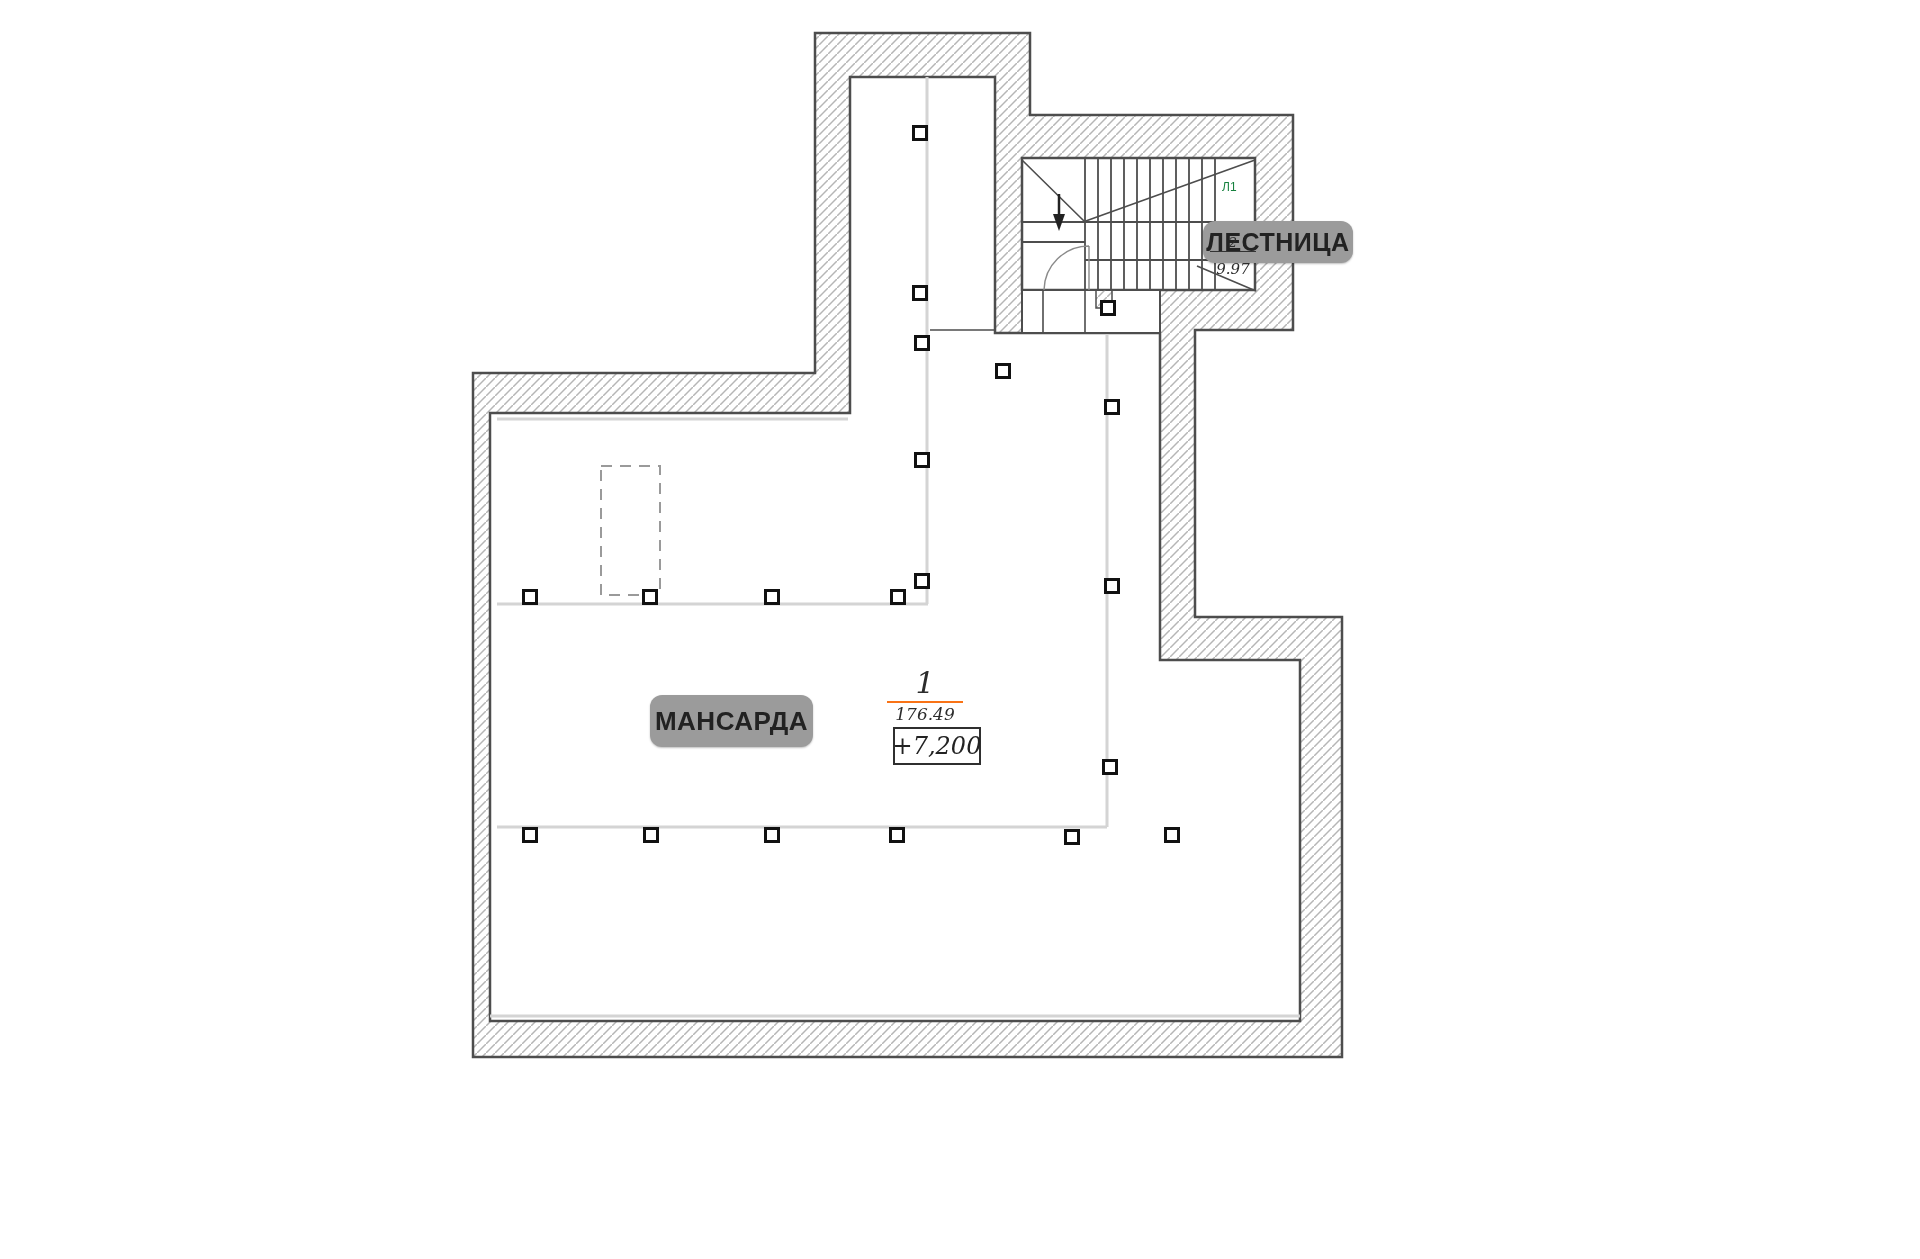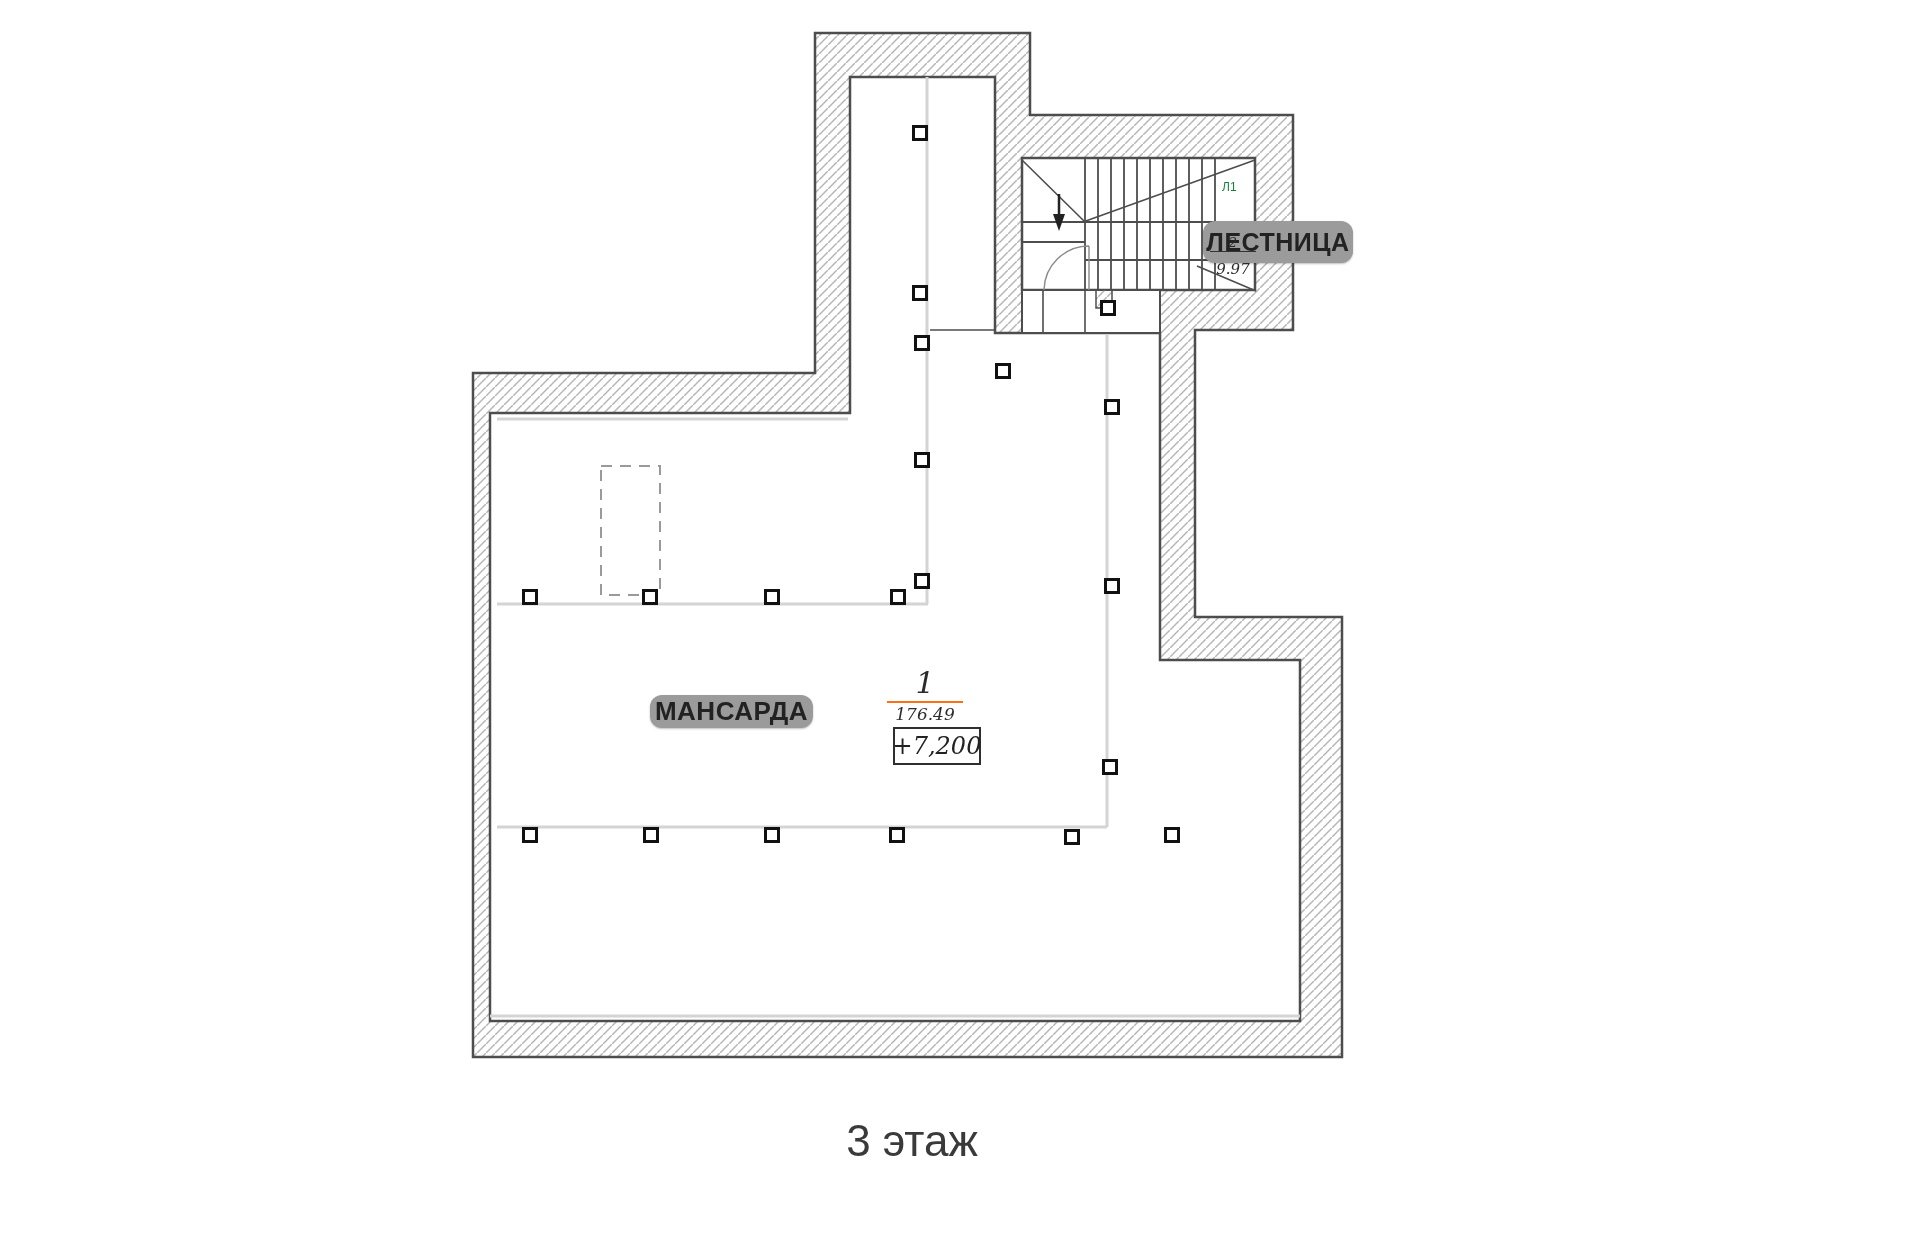--- a/index.html
+++ b/index.html
@@ -10,21 +10,21 @@
     background:#9b9b9b;
     border-radius:12px;
     color:#222222;
     display:flex;align-items:center;justify-content:center;
     font-weight:600;
     letter-spacing:.5px;
     box-shadow:0 1px 2px rgba(0,0,0,.25);
     font-family:"Liberation Sans",sans-serif;
     white-space:nowrap;
   }
-  #room-tag{left:650px;top:695px;width:163px;height:33px;font-size:26px;text-align:right;}
+  #room-tag{left:650px;top:695px;width:163px;height:52px;font-size:26px;text-align:right;}
   #stair-tag{left:1203px;top:221px;width:150px;height:42px;font-size:25px;}
   .marker-note{
     position:absolute;text-align:center;color:#2c2c2c;
     font-family:"DejaVu Serif",serif;font-style:italic;line-height:1;
   }
   #room-marker{left:887px;top:668px;width:76px;}
   #room-marker .num{font-size:30px;display:block;padding-bottom:3px;}
   #room-marker .area{font-size:17px;display:block;border-top:2px solid #f97316;padding-top:3px;}
   #stair-marker{left:1210px;top:236px;width:46px;}
   #stair-marker .num{font-size:13px;display:block;padding-bottom:2px;}
@@ -131,14 +131,13 @@
     <span class="area">176.49</span>
   </div>
 
   <div class="marker-note" id="stair-marker">
     <span class="num">2</span>
     <span class="area">9.97</span>
   </div>
 
   <div id="elevation-box">+7,200</div>
 
-  <div id="floor-caption">3 этаж</div>
 </div>
 
 </body></html>

